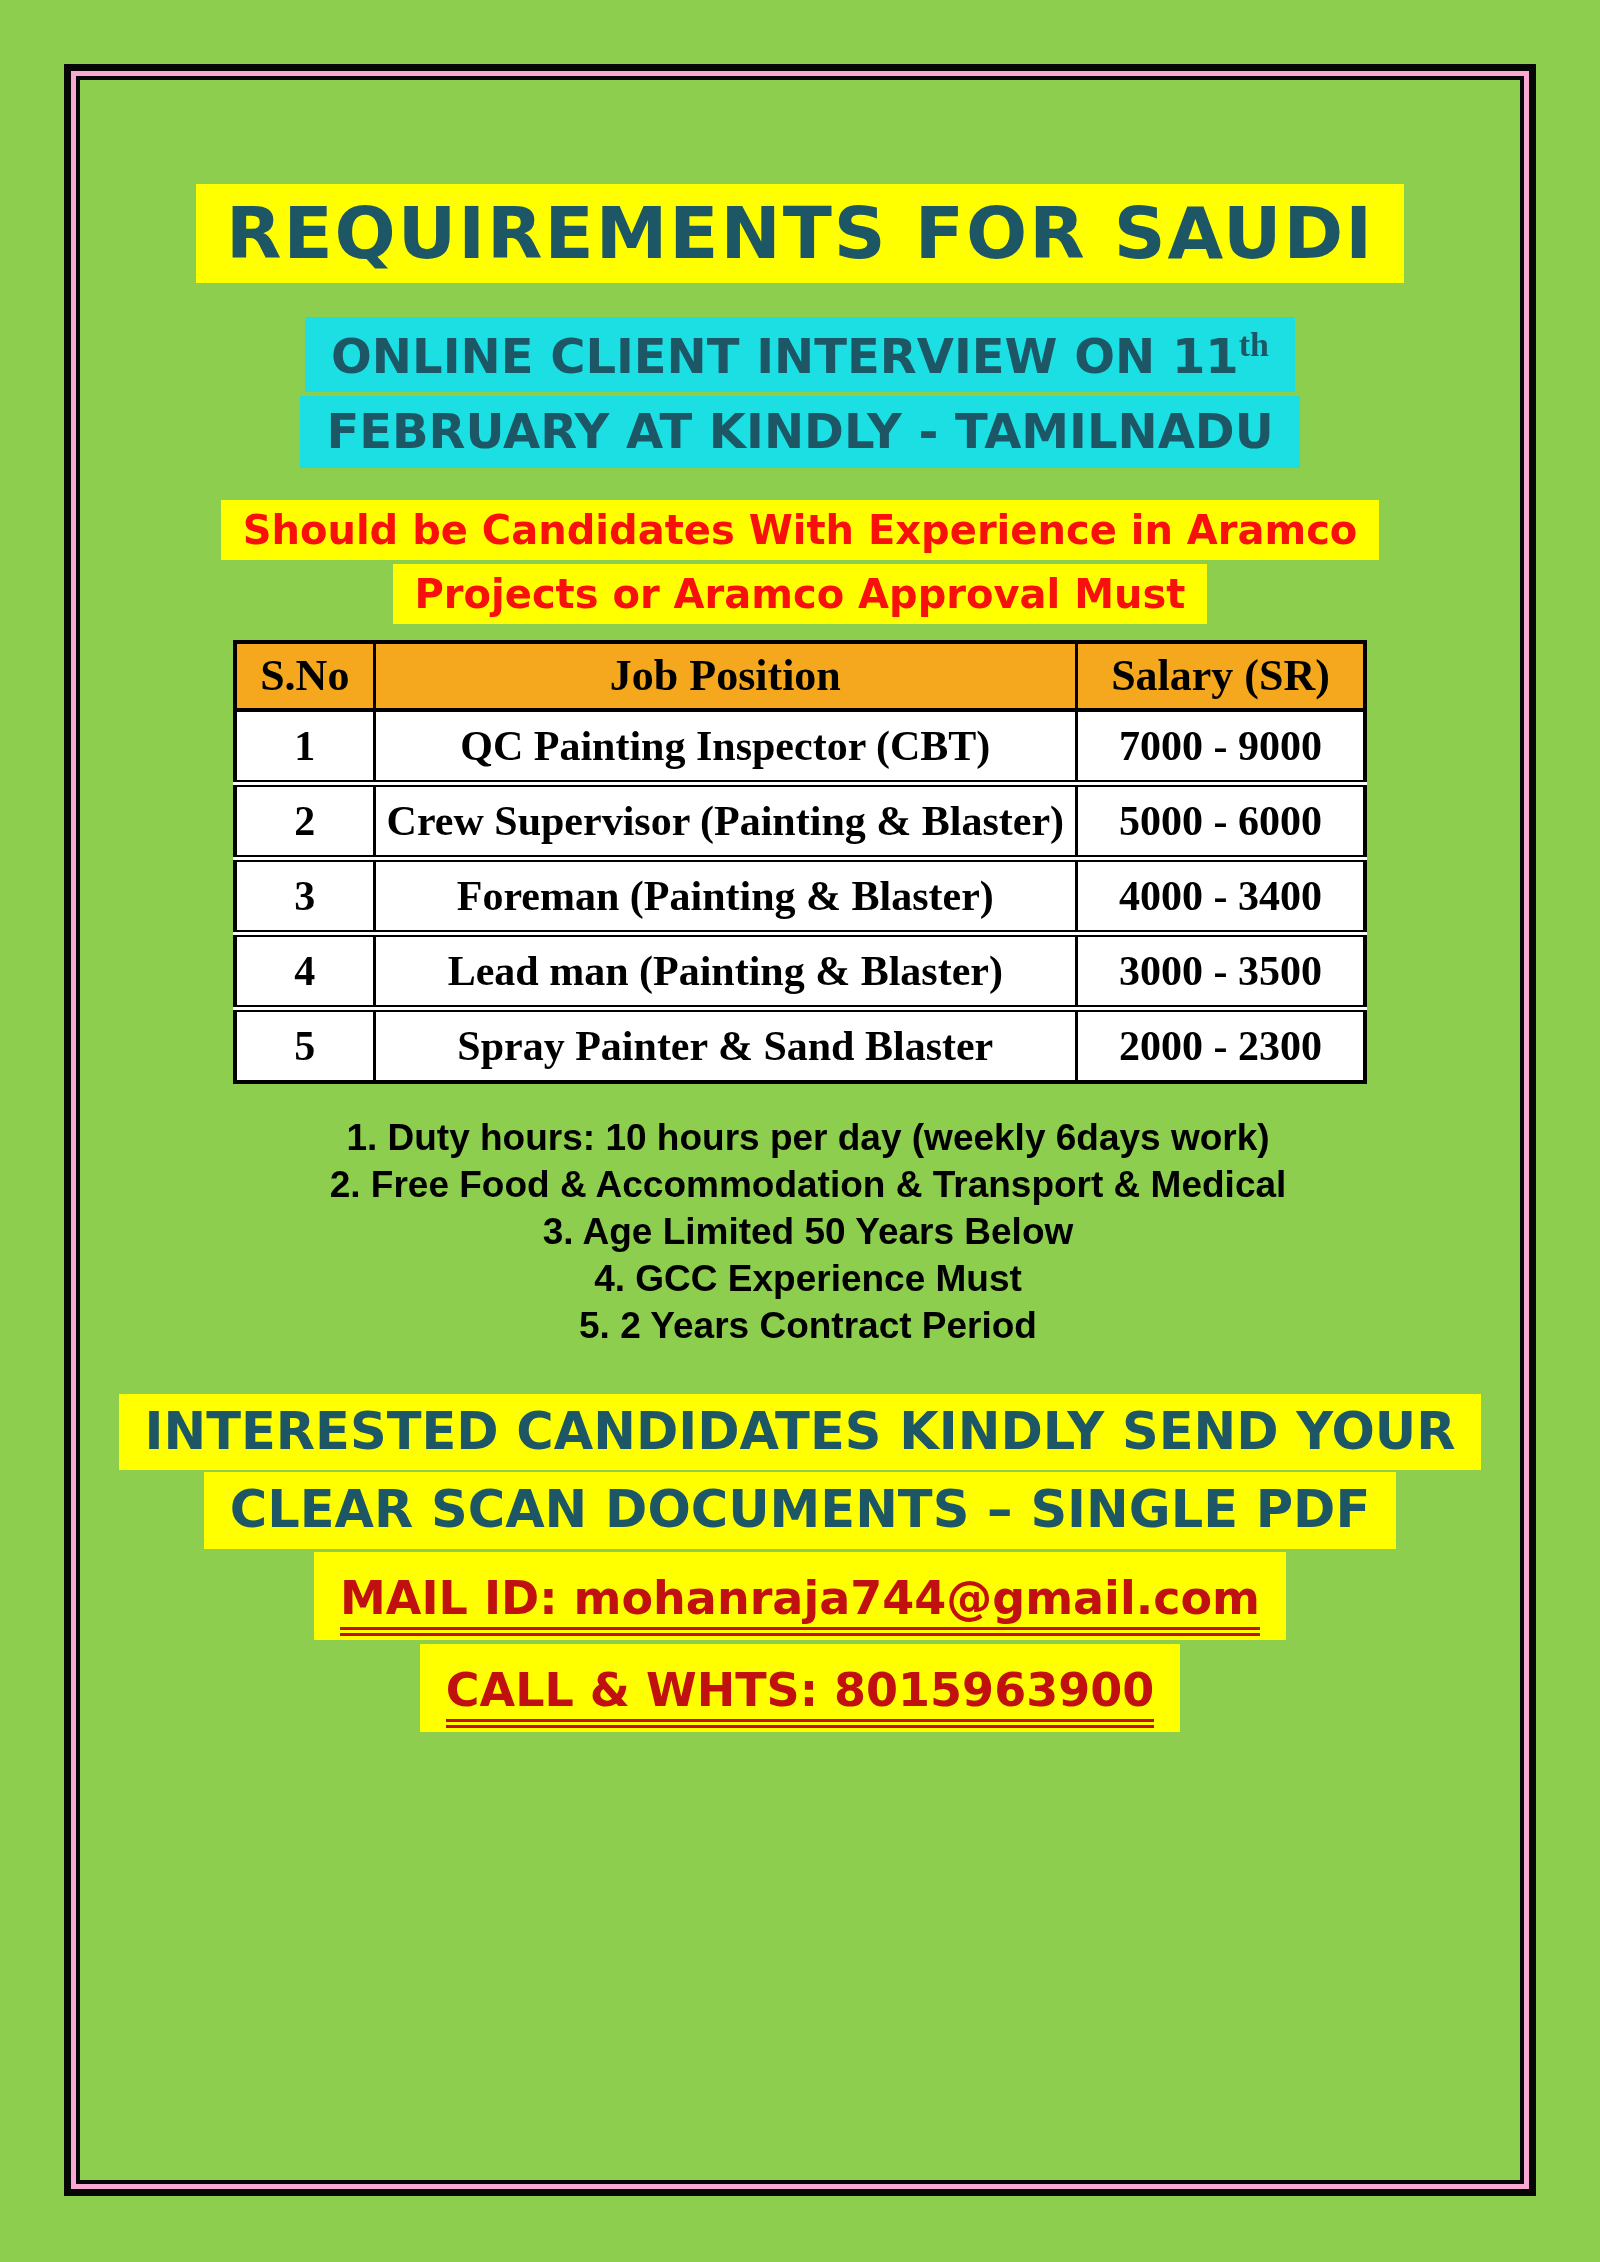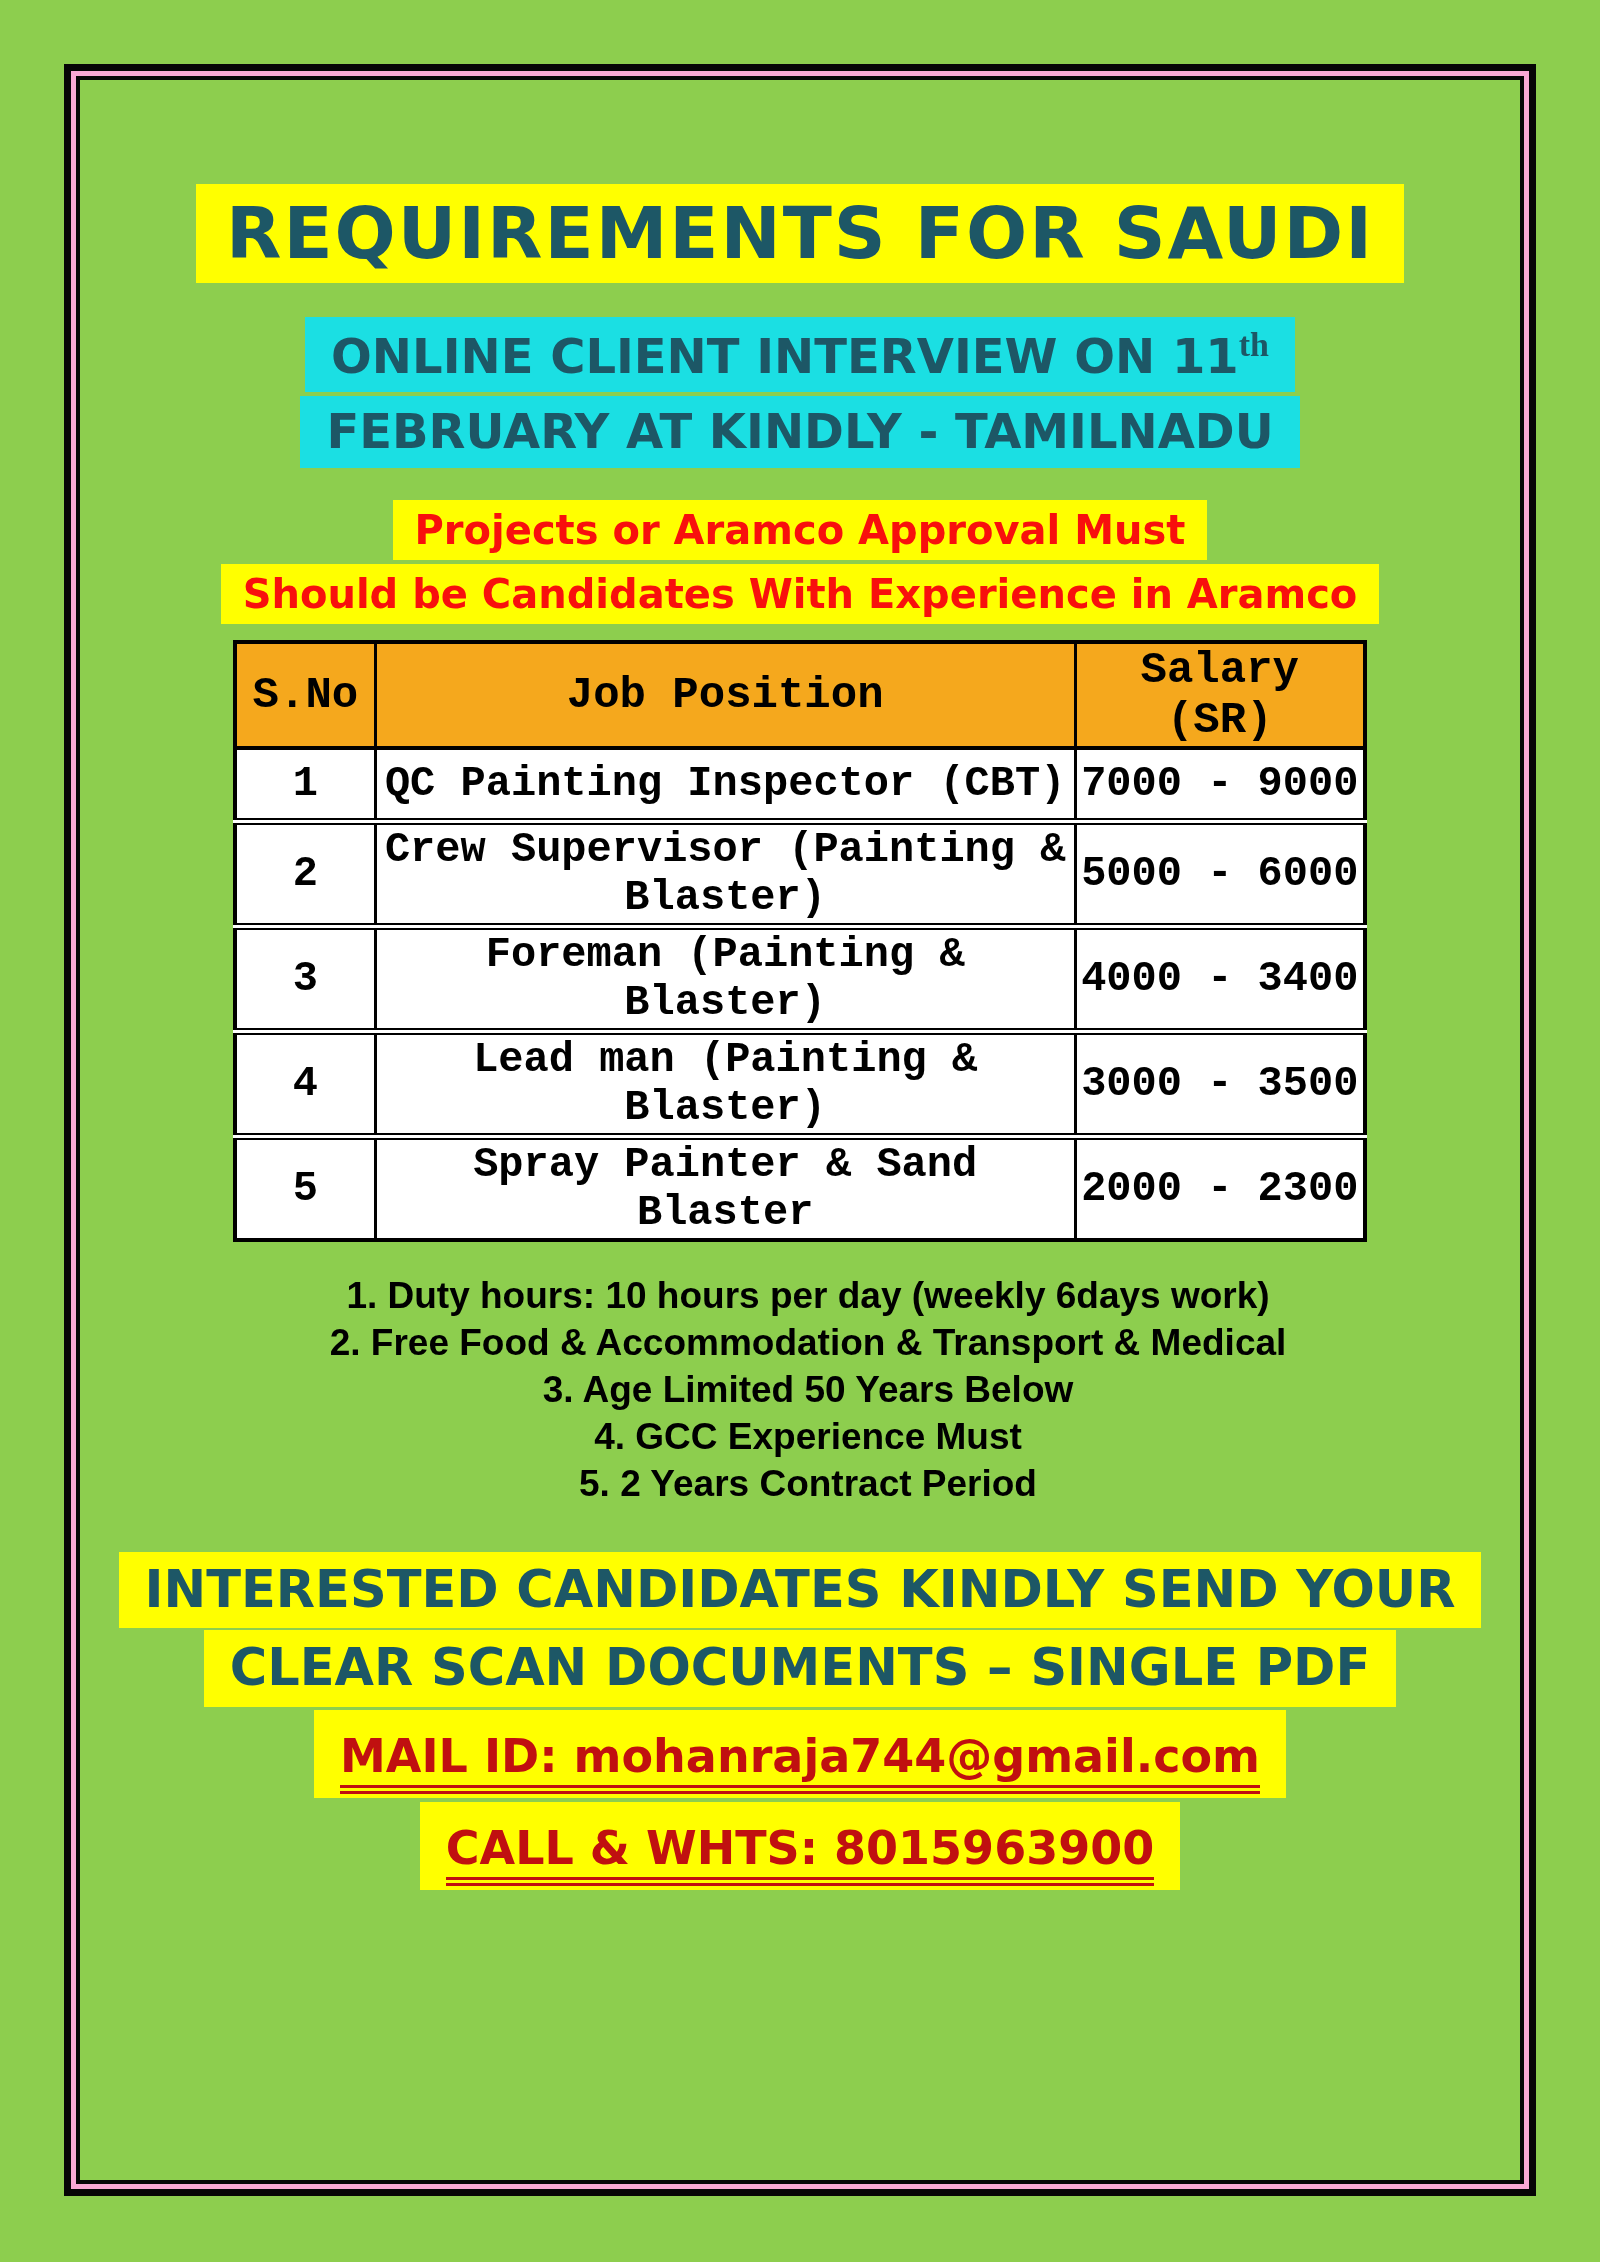--- a/index.html
+++ b/index.html
@@ -63,21 +63,21 @@
     line-height: 1.15;
     margin: 2px 0;
   }
 
   table.jobs {
     width: 1134px;
     margin: 14px auto 0 auto;
     border-collapse: collapse;
     border: 4px solid #000;
     background: #ffffff;
-    font-family: Liberation Mono, monospace;
+    font-family: Liberation Serif, serif;
   }
   table.jobs th, table.jobs td {
     border-left: 3px solid #000;
     text-align: center;
     vertical-align: middle;
     font-weight: 700;
     color: #000;
   }
   table.jobs th:first-child, table.jobs td:first-child { border-left: none; }
   table.jobs th {
@@ -139,24 +139,24 @@
       <div>
         <span class="hl-cyan subtitle-line"><span>ONLINE CLIENT INTERVIEW ON 11</span><sup>th</sup></span>
       </div>
       <div>
         <span class="hl-cyan subtitle-line">FEBRUARY AT KINDLY - TAMILNADU</span>
       </div>
     </div>
 
     <div class="notice-row">
       <div>
+        <span class="hl-yellow notice-line">Should be Candidates With Experience in Aramco</span>
+      </div>
+      <div>
         <span class="hl-yellow notice-line">Projects or Aramco Approval Must</span>
-      </div>
-      <div>
-        <span class="hl-yellow notice-line">Should be Candidates With Experience in Aramco</span>
       </div>
     </div>
 
     <table class="jobs">
       <colgroup>
         <col style="width:145px">
         <col style="width:770px">
         <col style="width:310px">
       </colgroup>
       <thead>

